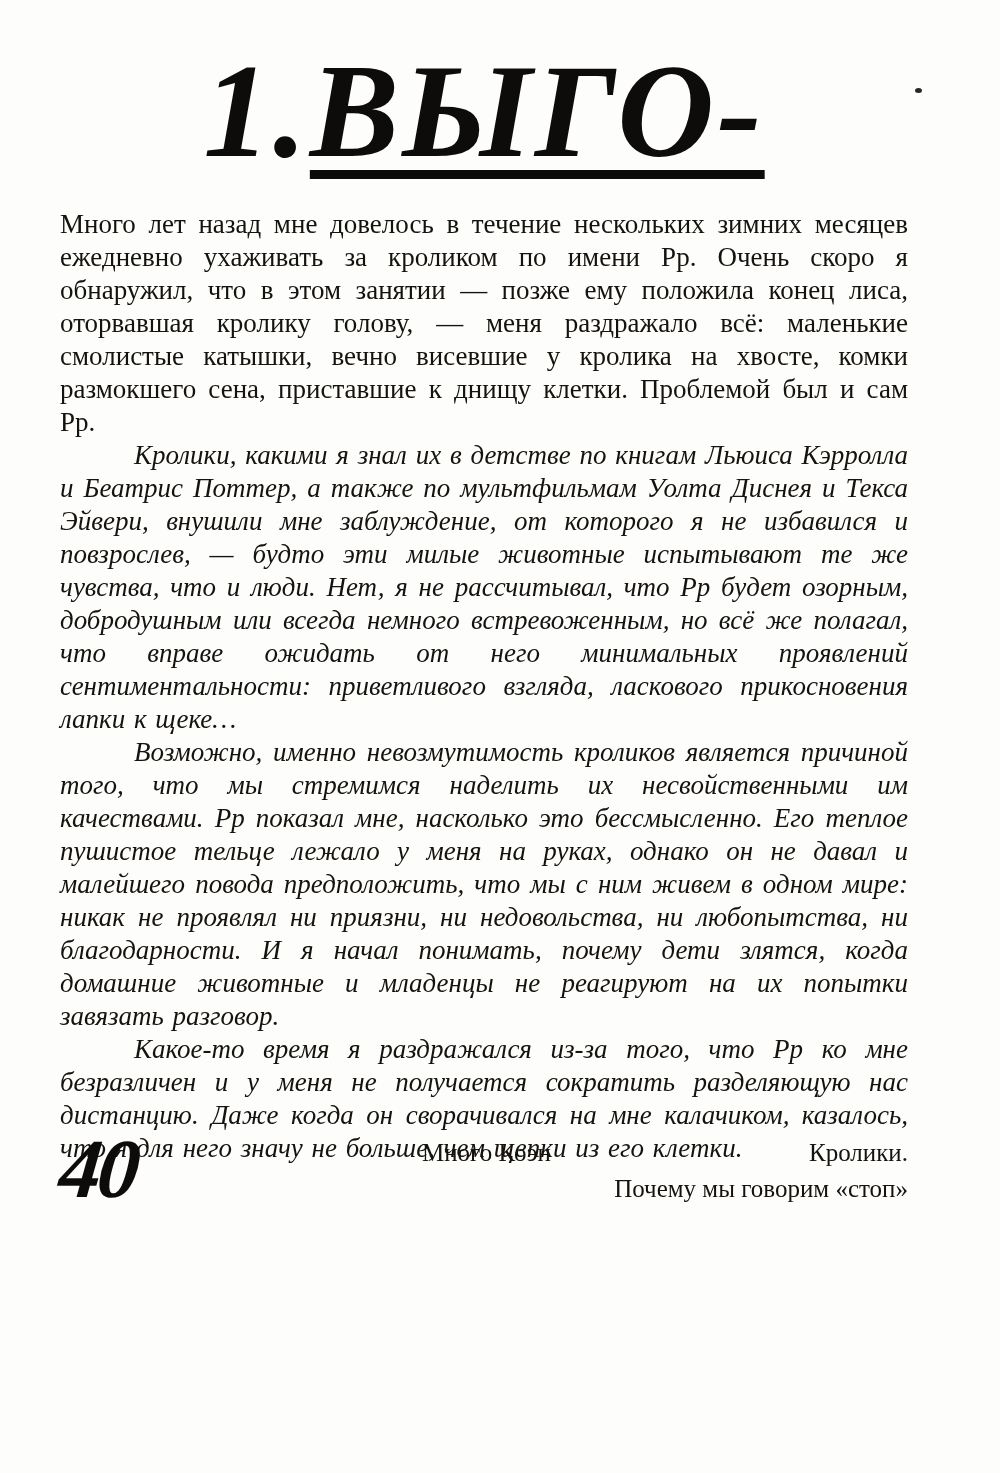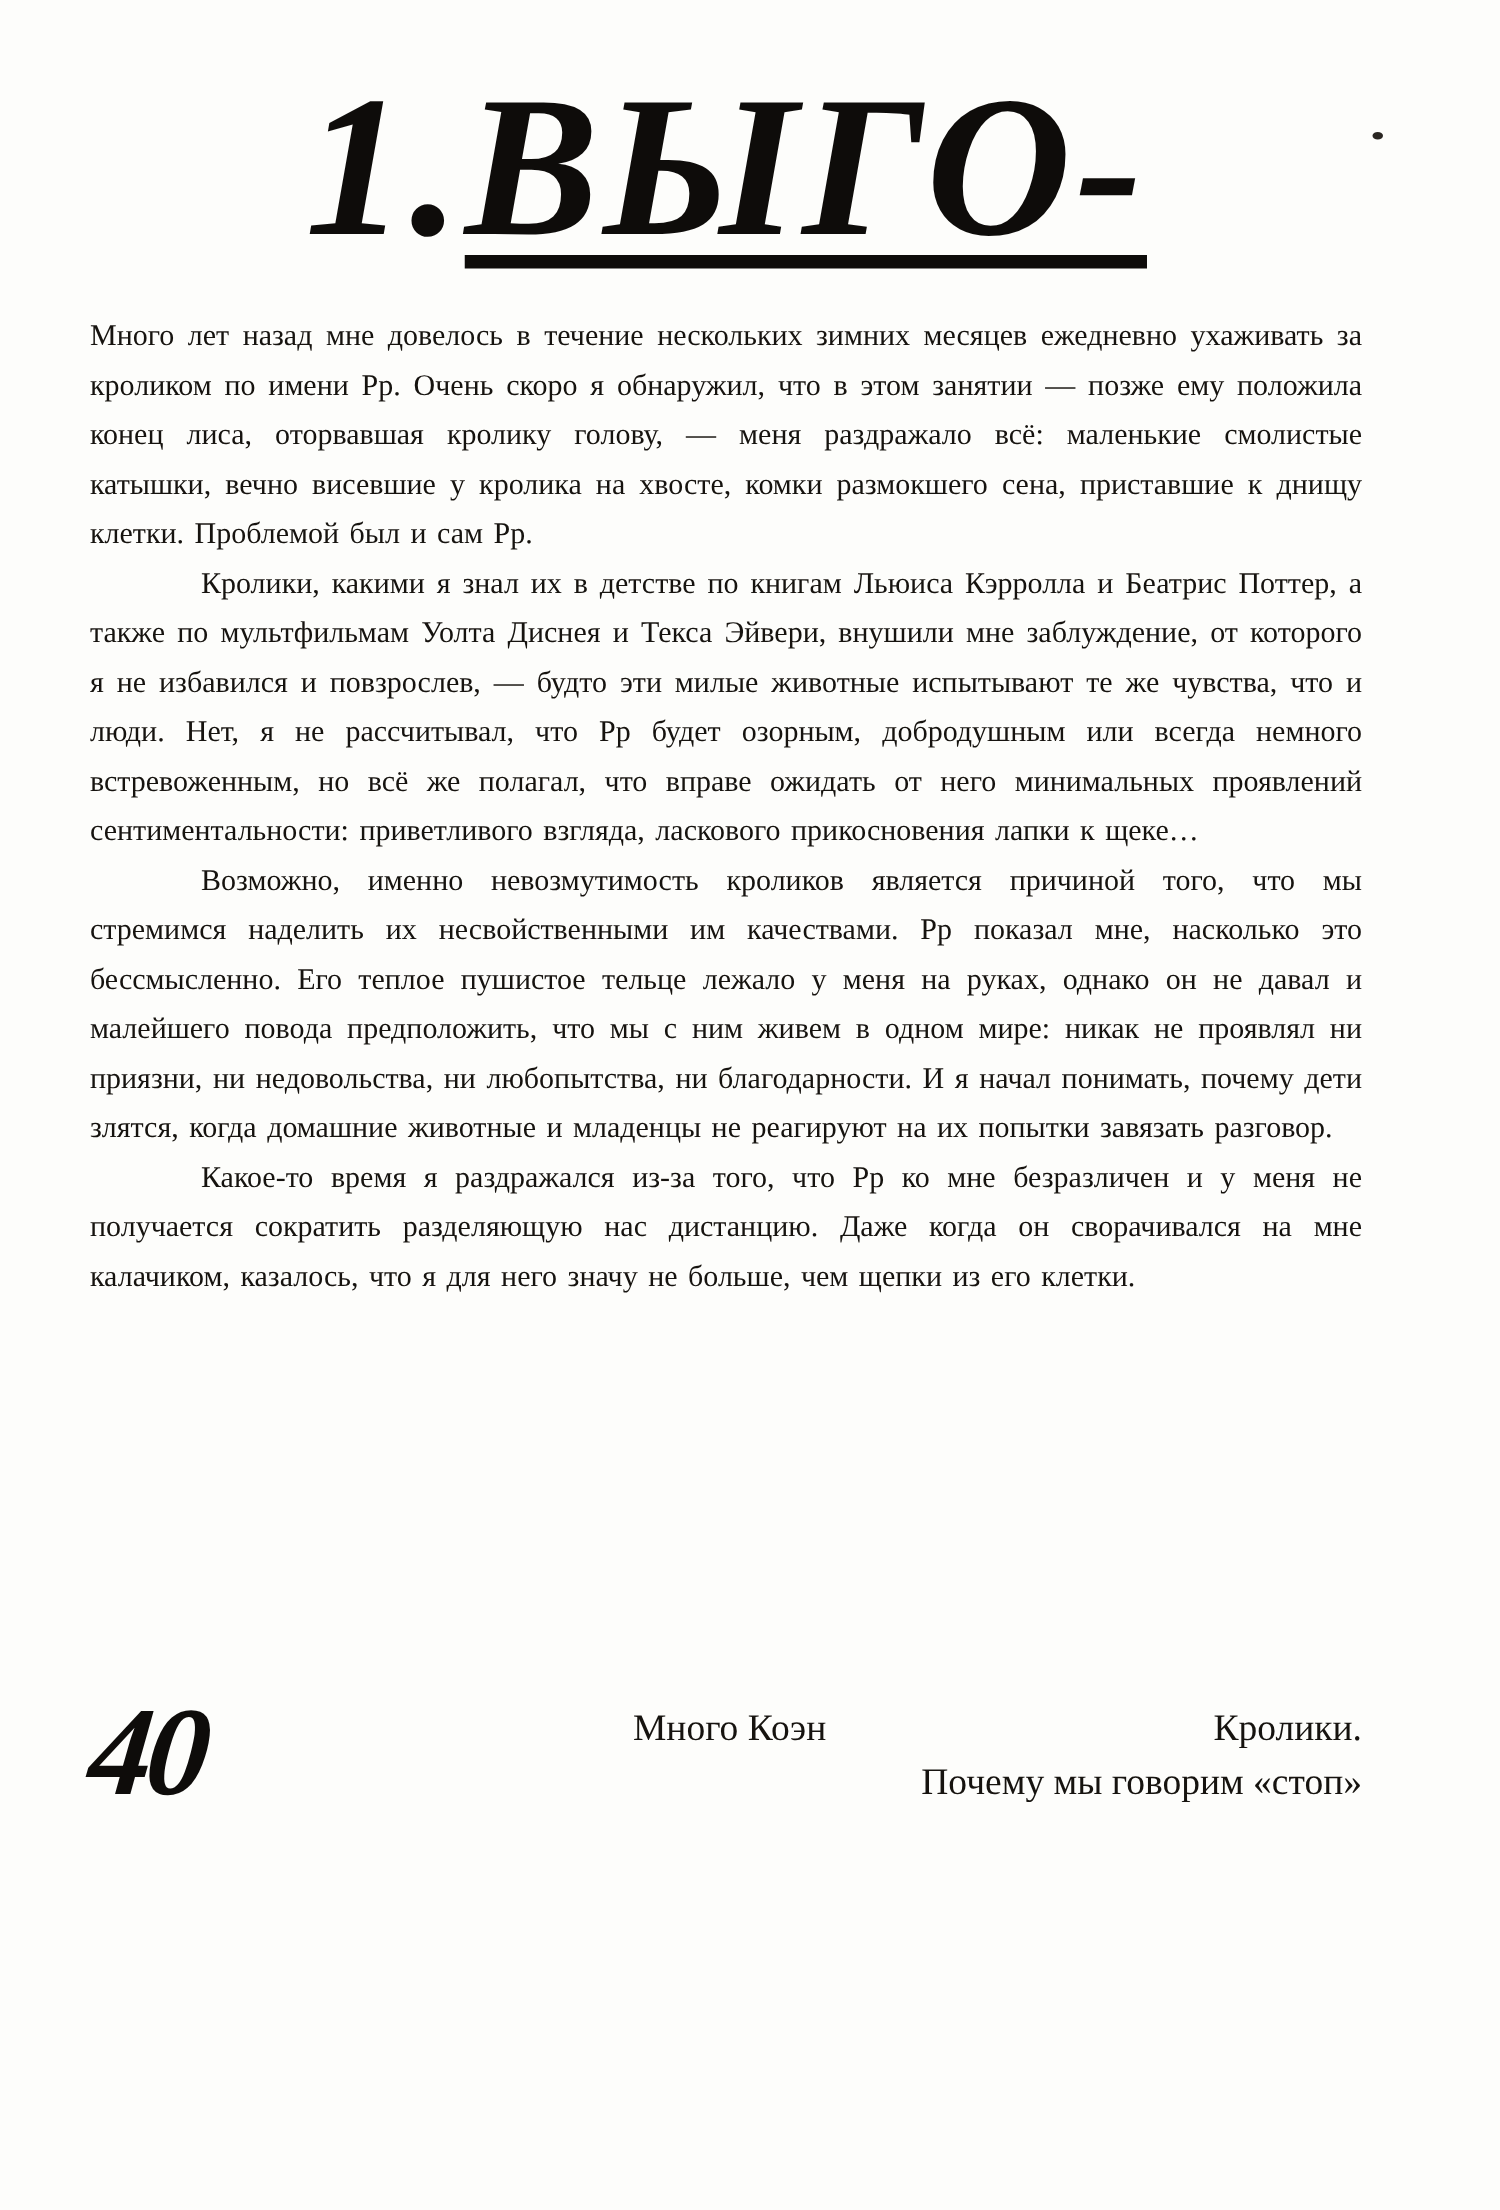--- a/index.html
+++ b/index.html
@@ -46,27 +46,28 @@
     white-space: nowrap;
   }
   .u {
     text-decoration: underline;
     text-decoration-thickness: 9px;
     text-underline-offset: 14px;
     text-decoration-skip-ink: none;
   }
   .body-text p {
     margin: 0;
-    font-size: 20px;
+    font-size: 27px;
     line-height: 33px;
     text-align: justify;
     word-spacing: 2px;
   }
   .body-text p.indent {
     text-indent: 74px;
+    font-style: italic;
   }
   .footer {
     position: absolute;
     left: 60px;
     right: 92px;
     bottom: 38px;
     display: flex;
     justify-content: space-between;
     align-items: flex-end;
   }

